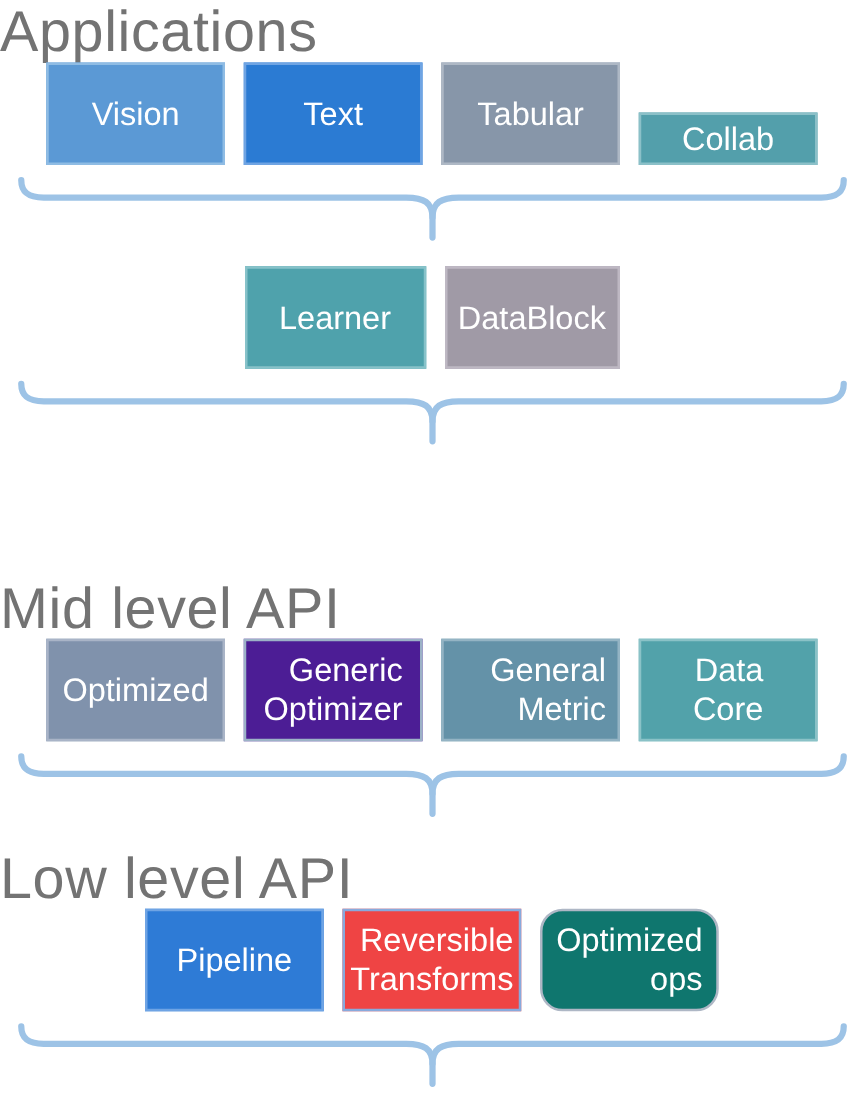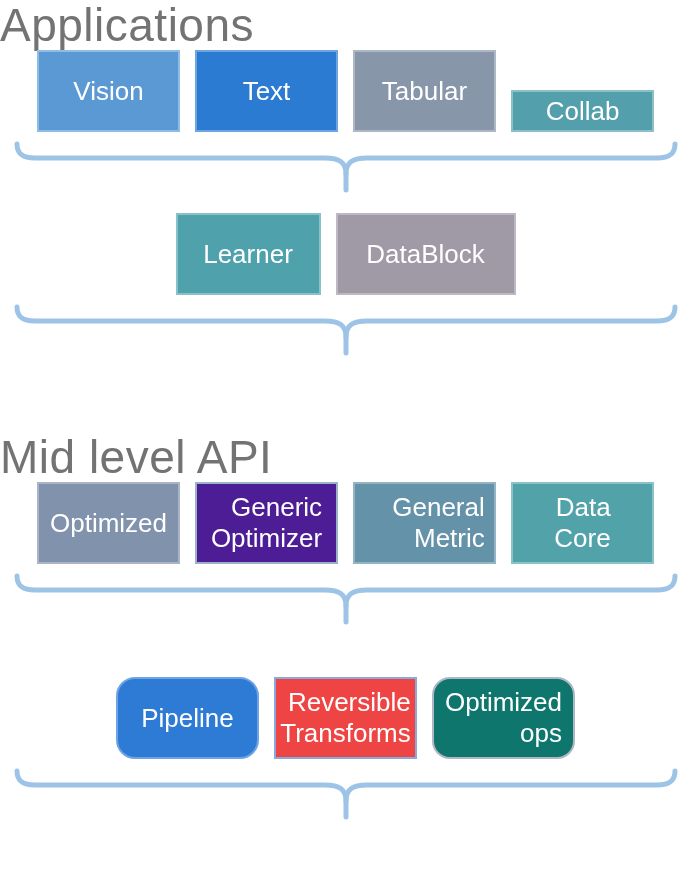--- a/index.html
+++ b/index.html
@@ -6,21 +6,21 @@
   #canvas{
     position:relative;
     width:691px;height:879px;
     background:#ffffff;
     font-family:"Liberation Sans", sans-serif;
     overflow:hidden;
   }
   .section{position:absolute;left:0;width:691px;}
   .sec1{top:0;}
   .sec2{top:213px;}
-  .sec3{top:432px;}
+  .sec3{top:461px;}
   .sec4{top:677px;}
   .heading{
     height:50px;line-height:50px;
     text-align:left;
     font-size:46px;
     color:#737373;
     letter-spacing:0.5px;
   }
   .row{
     display:flex;
@@ -36,21 +36,21 @@
     display:flex;
     align-items:center;
     justify-content:center;
     text-align:right;
     color:#ffffff;
     font-size:26px;
     line-height:1.18;
     white-space:pre-line;
   }
   .sec2 .box:nth-child(1){width:145px;}
-  .sec2 .box:nth-child(2){width:180px;}
+  .sec2 .box:nth-child(2){width:140px;}
   .brace{
     display:block;
     margin:9px auto 0 auto;
   }
   .brace path{
     fill:none;
     stroke-width:5;
     stroke-linecap:round;
     stroke-linejoin:round;
   }
@@ -96,22 +96,23 @@
       <div class="box" style="background: rgb(82, 162, 170); border-color: rgb(138, 194, 199);">Data
 Core</div>
     </div>
     <svg class="brace" width="664" height="52" viewBox="0 0 664 52">
       <path d="M 3 3 C 3 13 9 17 21 17 L 311 17 C 325 17 332 21 332 33 L 332 49" style="stroke: rgb(157, 195, 230);"></path>
       <path d="M 661 3 C 661 13 655 17 643 17 L 353 17 C 339 17 332 21 332 33" style="stroke: rgb(157, 195, 230);"></path>
     </svg>
   </div>
 
   <div class="section sec4">
+    <div class="heading">Low level API</div>
     <div class="row">
-      <div class="box" style="background: rgb(46, 123, 214); border-color: rgb(111, 164, 228); border-radius: 19px;">Pipeline</div>
+      <div class="box" style="background: rgb(46, 123, 214); border-color: rgb(111, 164, 228);">Pipeline</div>
       <div class="box" style="background: #ef4444; border-color: rgb(136, 169, 220);">Reversible
 Transforms</div>
       <div class="box" style="background: #0f766e; border-color: rgb(174, 183, 197); border-radius: 18px;">Optimized
 ops</div>
     </div>
     <svg class="brace" width="664" height="52" viewBox="0 0 664 52">
       <path d="M 3 3 C 3 13 9 17 21 17 L 311 17 C 325 17 332 21 332 33 L 332 49" style="stroke: rgb(157, 195, 230);"></path>
       <path d="M 661 3 C 661 13 655 17 643 17 L 353 17 C 339 17 332 21 332 33" style="stroke: rgb(157, 195, 230);"></path>
     </svg>
   </div>

